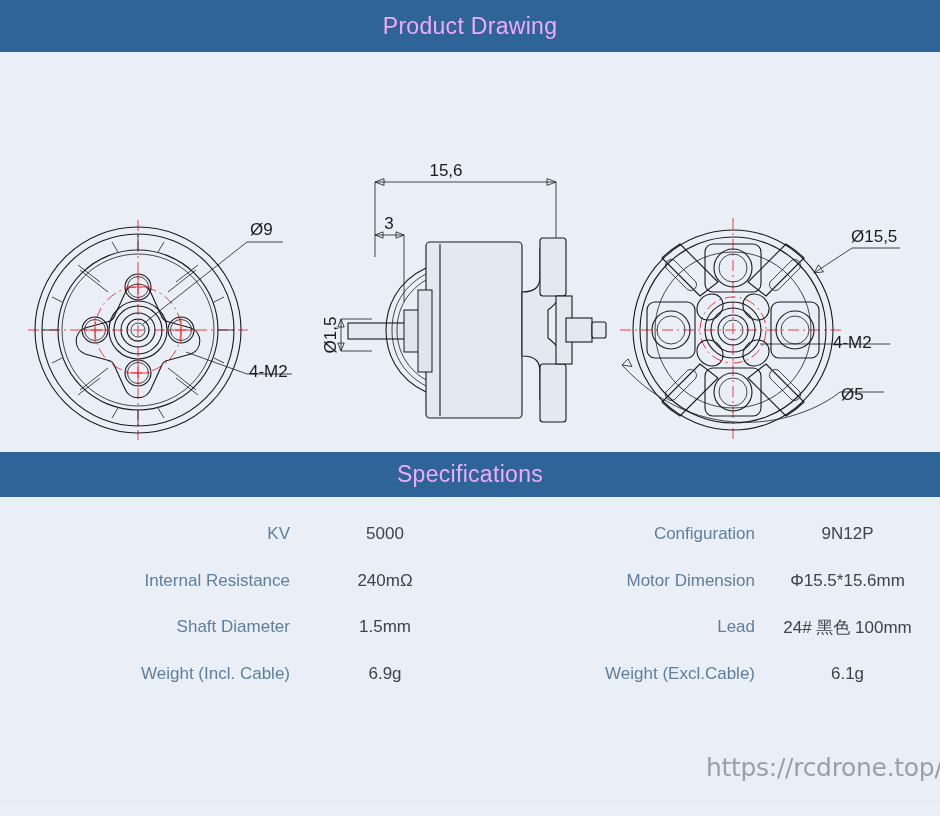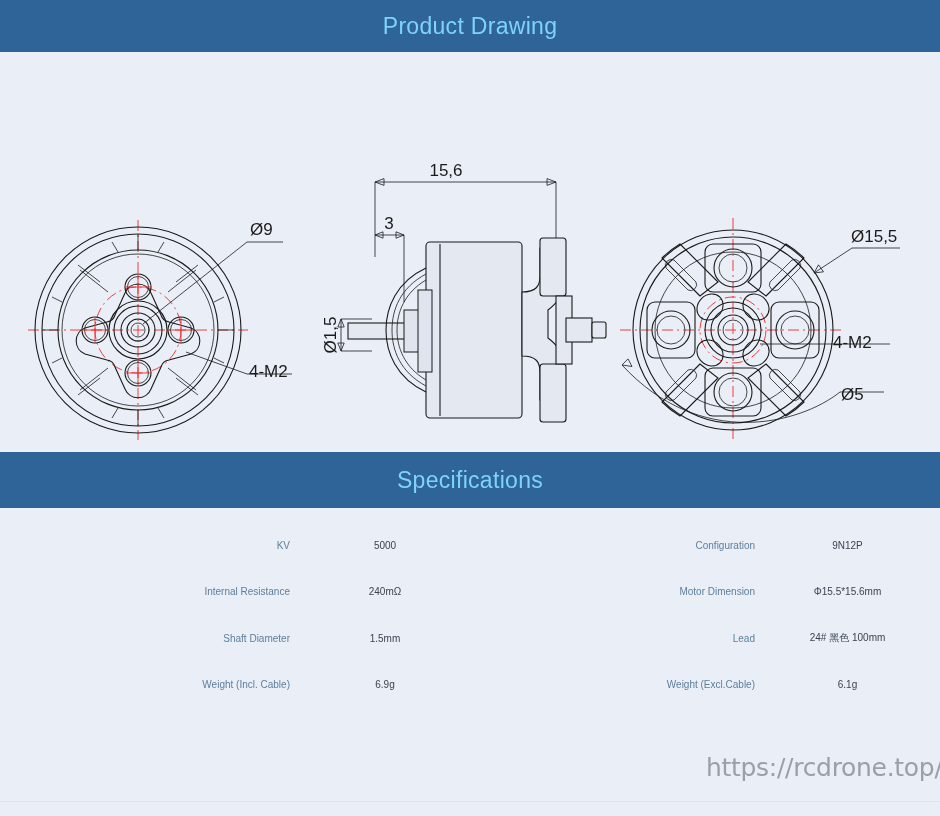--- a/index.html
+++ b/index.html
@@ -29,27 +29,27 @@
     display: flex;
     align-items: center;
     justify-content: center;
     box-sizing: border-box;
   }
   .band-title {
     font-size: 23px;
     font-weight: 400;
     letter-spacing: 0.3px;
     line-height: 1;
-    color: #7dd3fc;
+    color: #f0abfc;
   }
   #band-drawing {
     height: 52px;
   }
   #band-specs {
-    height: 56px;
+    height: 45px;
     margin-top: 0;
   }
   
   .drawing-area {
     position: relative;
     width: 940px;
     height: 400px;
     background: #e9eef7;
   }
   .drawing-area svg {
@@ -65,21 +65,21 @@
     box-sizing: border-box;
   }
   table.specs {
     width: 940px;
     border-collapse: collapse;
     table-layout: fixed;
   }
   table.specs td {
     height: 46.5px;
     vertical-align: middle;
-    font-size: 10px;
+    font-size: 17px;
     padding: 0;
   }
   td.lbl {
     text-align: right;
     color: #5d7f9c;
     padding-right: 16px;
     font-weight: 400;
     white-space: nowrap;
   }
   td.val {

